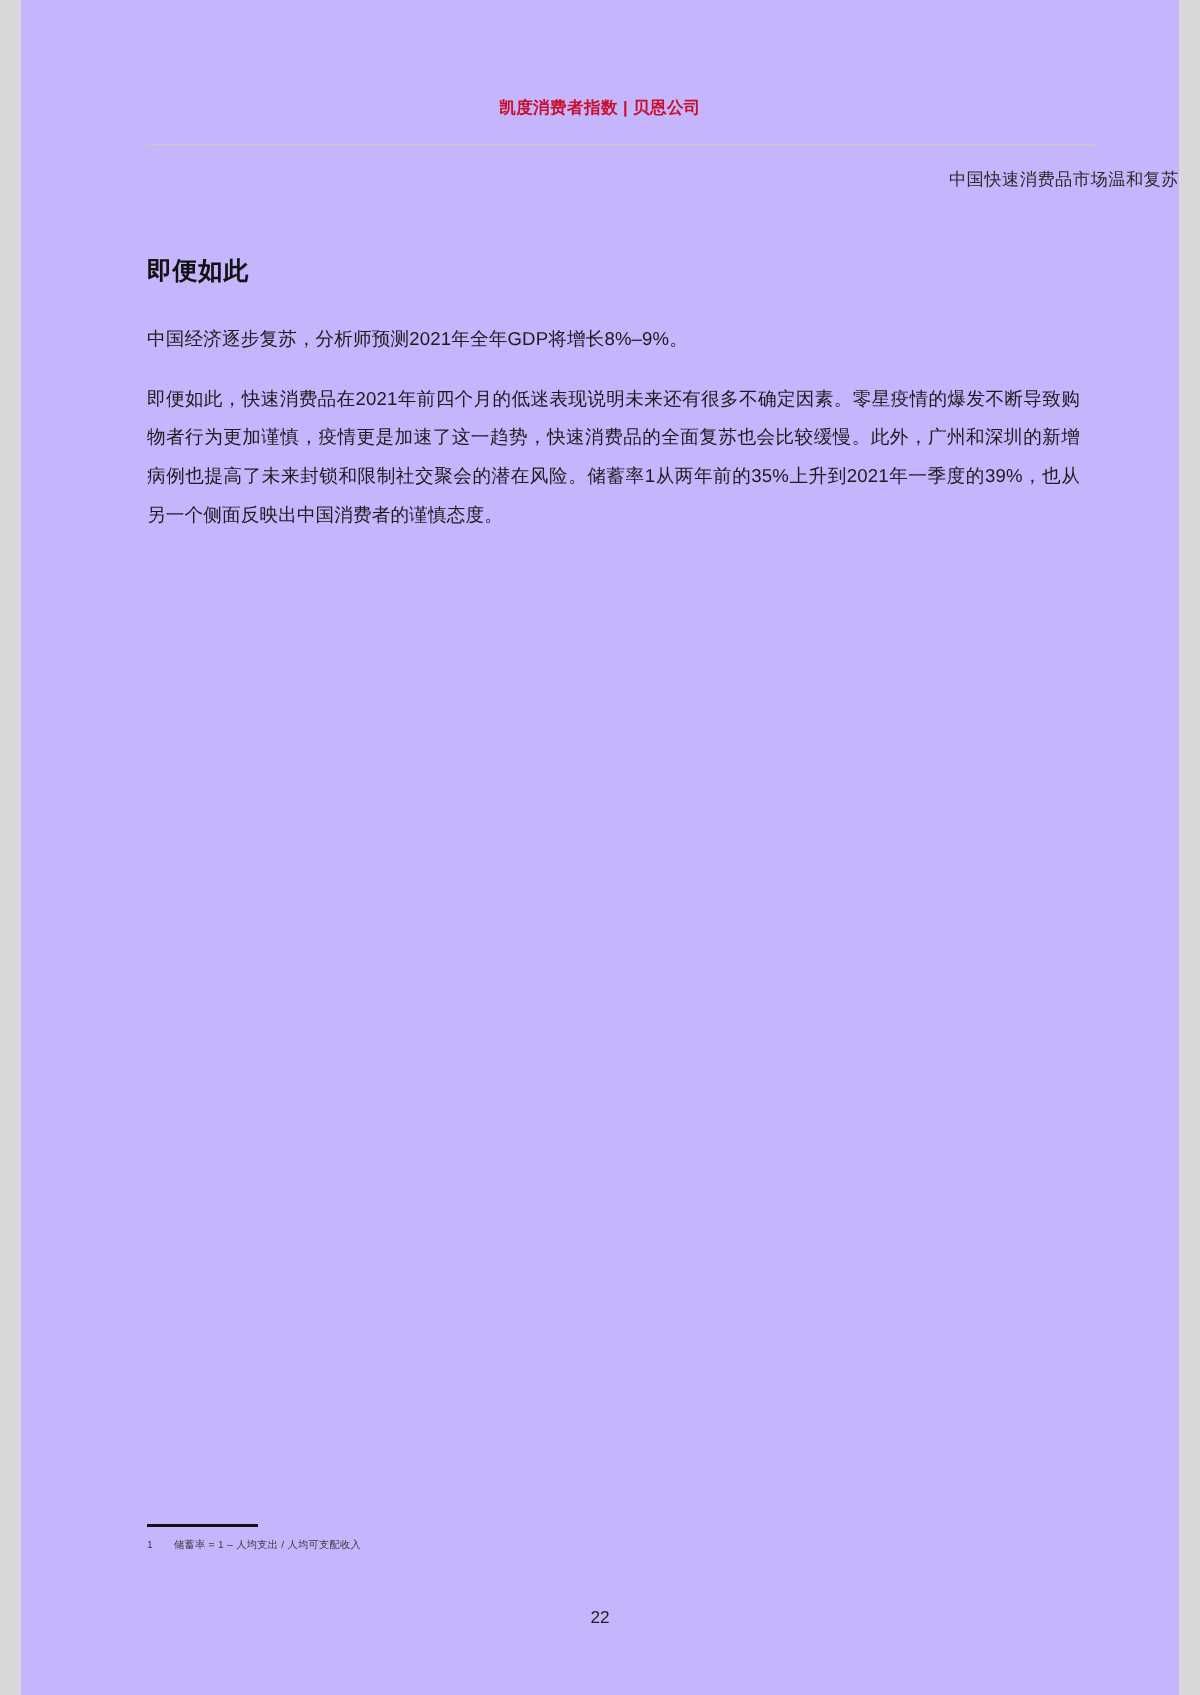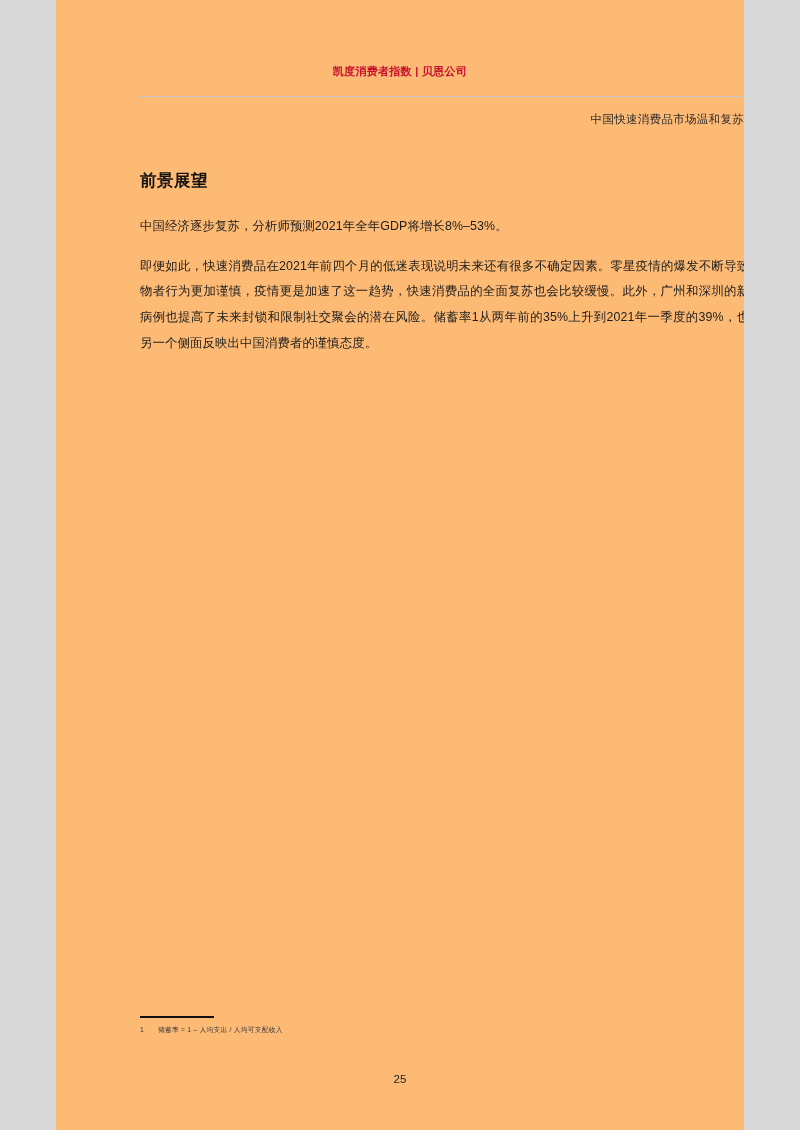--- a/index.html
+++ b/index.html
@@ -5,23 +5,23 @@
   html, body {
     margin: 0;
     padding: 0;
     background: #d8d8d8;
   }
   body {
     font-family: "Liberation Sans", sans-serif;
   }
   .page {
     position: relative;
-    width: 688px;
+    width: 772px;
     height: 1130px;
-    background: #fdba74;
+    background: #c4b5fd;
     margin: 0 auto;
     overflow: hidden;
     box-sizing: border-box;
   }
   .header-brand {
     position: absolute;
     top: 64px;
     left: 0;
     width: 100%;
     text-align: center;
@@ -104,25 +104,25 @@
 </head>
 <body>
 
 <div class="page">
 
   <div class="header-brand">凯度消费者指数 | 贝恩公司</div>
   <div class="header-rule"></div>
   <div class="header-subtitle">中国快速消费品市场温和复苏</div>
 
   <div class="content">
-    <h1 class="section-title">前景展望</h1>
-    <p class="para">中国经济逐步复苏，分析师预测2021年全年GDP将增长8%–53%。</p>
+    <h1 class="section-title">即便如此</h1>
+    <p class="para">中国经济逐步复苏，分析师预测2021年全年GDP将增长8%–9%。</p>
     <p class="para">即便如此，快速消费品在2021年前四个月的低迷表现说明未来还有很多不确定因素。零星疫情的爆发不断导致购物者行为更加谨慎，疫情更是加速了这一趋势，快速消费品的全面复苏也会比较缓慢。此外，广州和深圳的新增病例也提高了未来封锁和限制社交聚会的潜在风险。储蓄率1从两年前的35%上升到2021年一季度的39%，也从另一个侧面反映出中国消费者的谨慎态度。</p>
   </div>
 
   <div class="footnote-rule"></div>
   <div class="footnote">
     <span class="marker">1</span><span>储蓄率 = 1 – 人均支出 / 人均可支配收入</span>
   </div>
 
-  <div class="page-number">25</div>
+  <div class="page-number">22</div>
 
 </div>
 
 </body></html>

